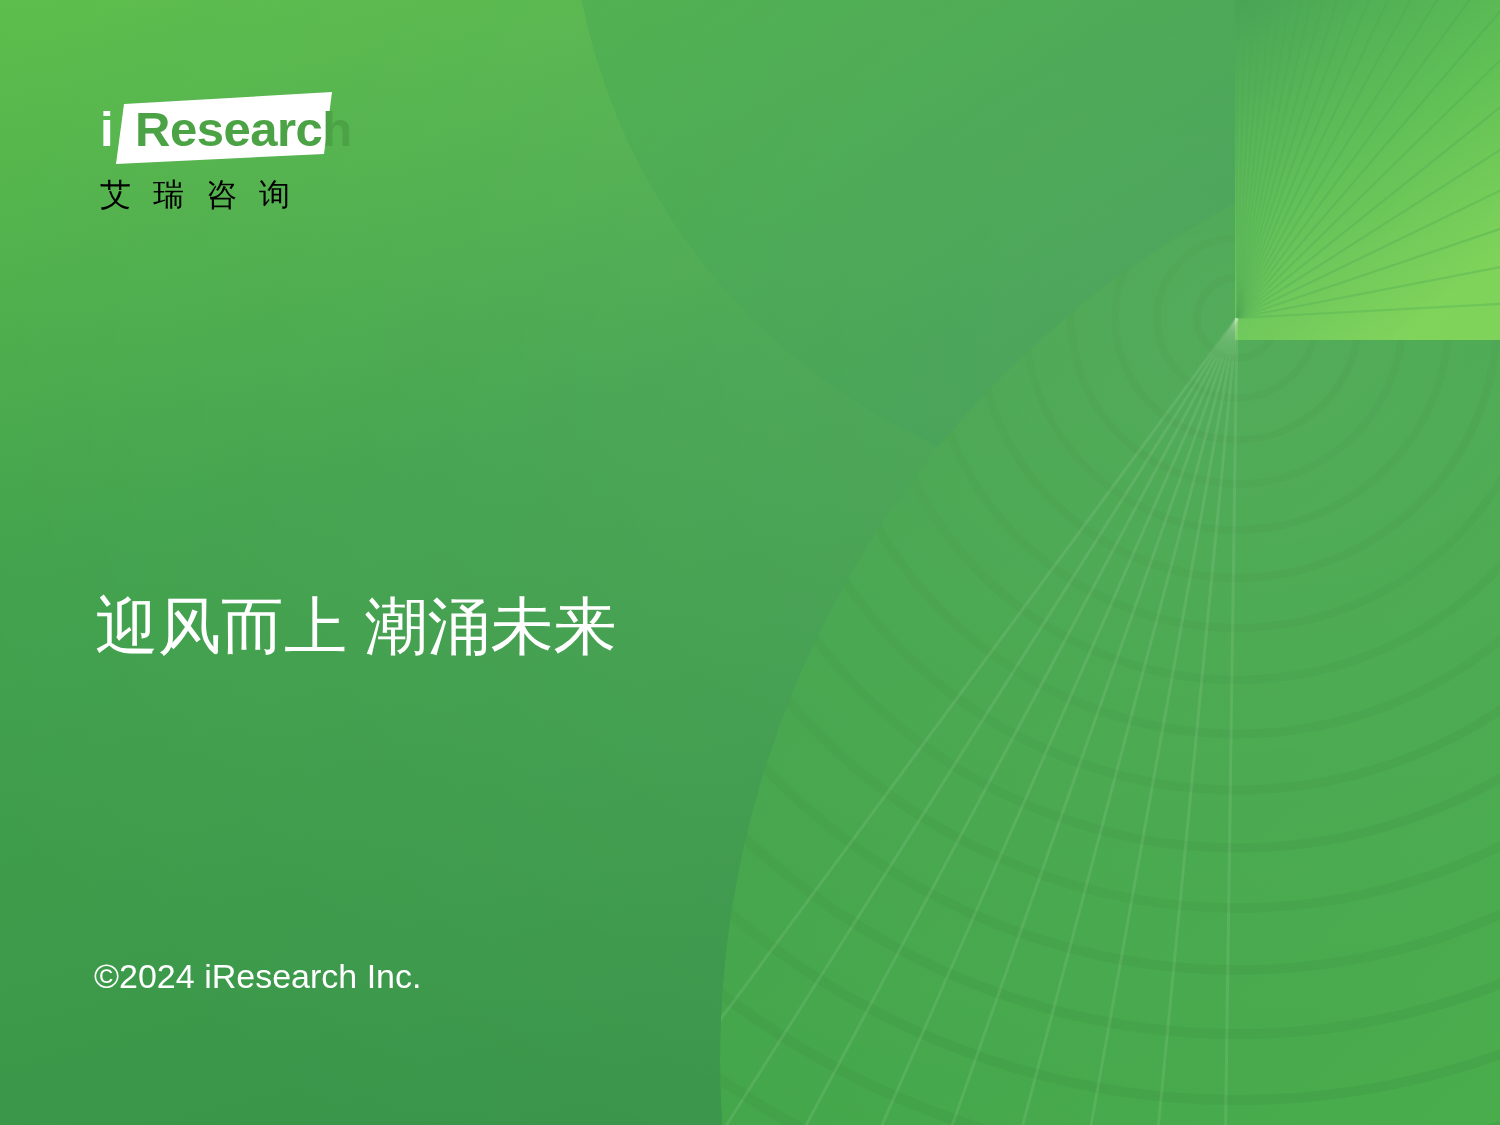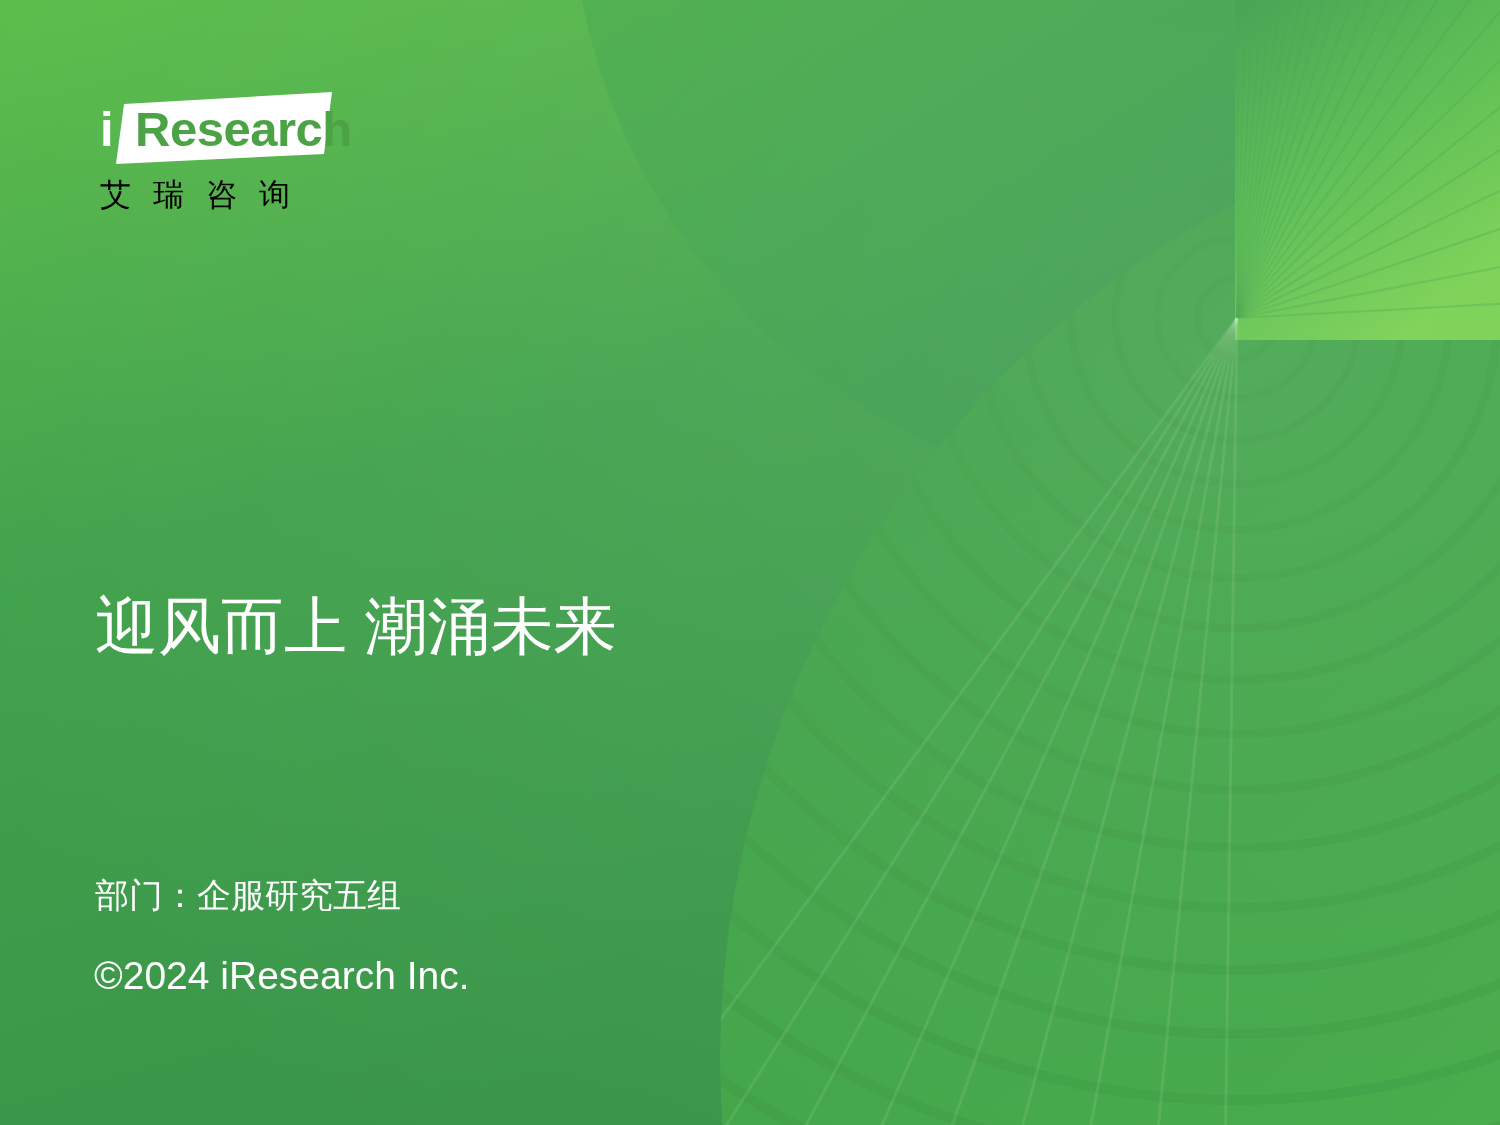--- a/index.html
+++ b/index.html
@@ -112,21 +112,21 @@
     font-weight: 400;
     color: #ffffff;
     line-height: 46px;
     white-space: nowrap;
     font-family: "Liberation Sans", "DejaVu Sans", sans-serif;
   }
   .copyright {
     position: absolute;
     left: 94px;
     top: 955px;
-    font-size: 39px;
+    font-size: 34px;
     font-weight: 400;
     color: #ffffff;
     line-height: 42px;
     white-space: nowrap;
     font-family: "Liberation Sans", sans-serif;
   }
 </style>
 </head>
 <body>
 
@@ -276,17 +276,16 @@
       </svg>
       <span class="logo-i">i</span>
       <span class="logo-word">Research</span>
     </div>
     <div class="logo-cn">艾瑞咨询</div>
   </div>
 
 
   <div class="subhead">迎风而上  潮涌未来</div>
 
-  <div class="dept">部门：企服研究五组</div>
 
   <div class="copyright">©2024 iResearch Inc.</div>
 
 </div>
 
 </body></html>

